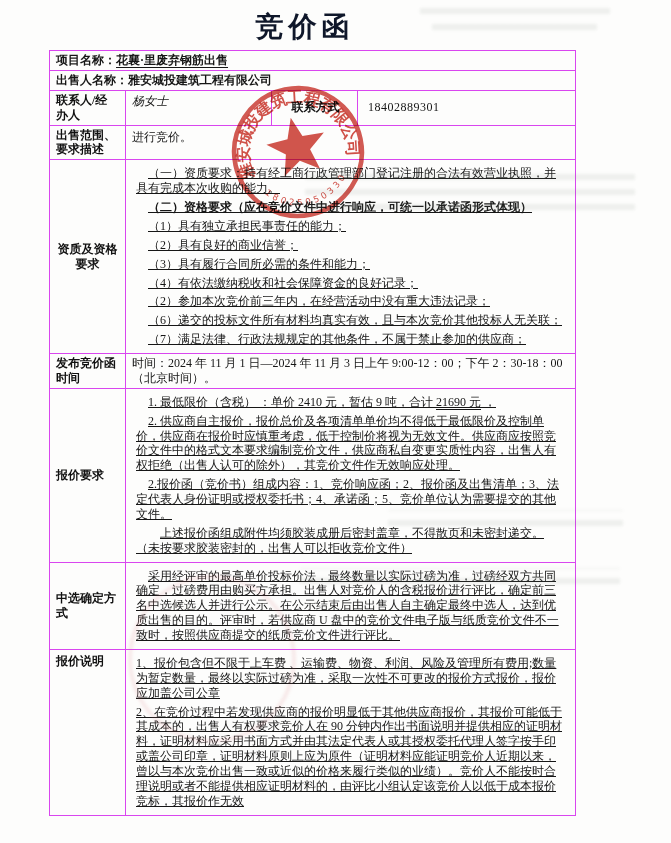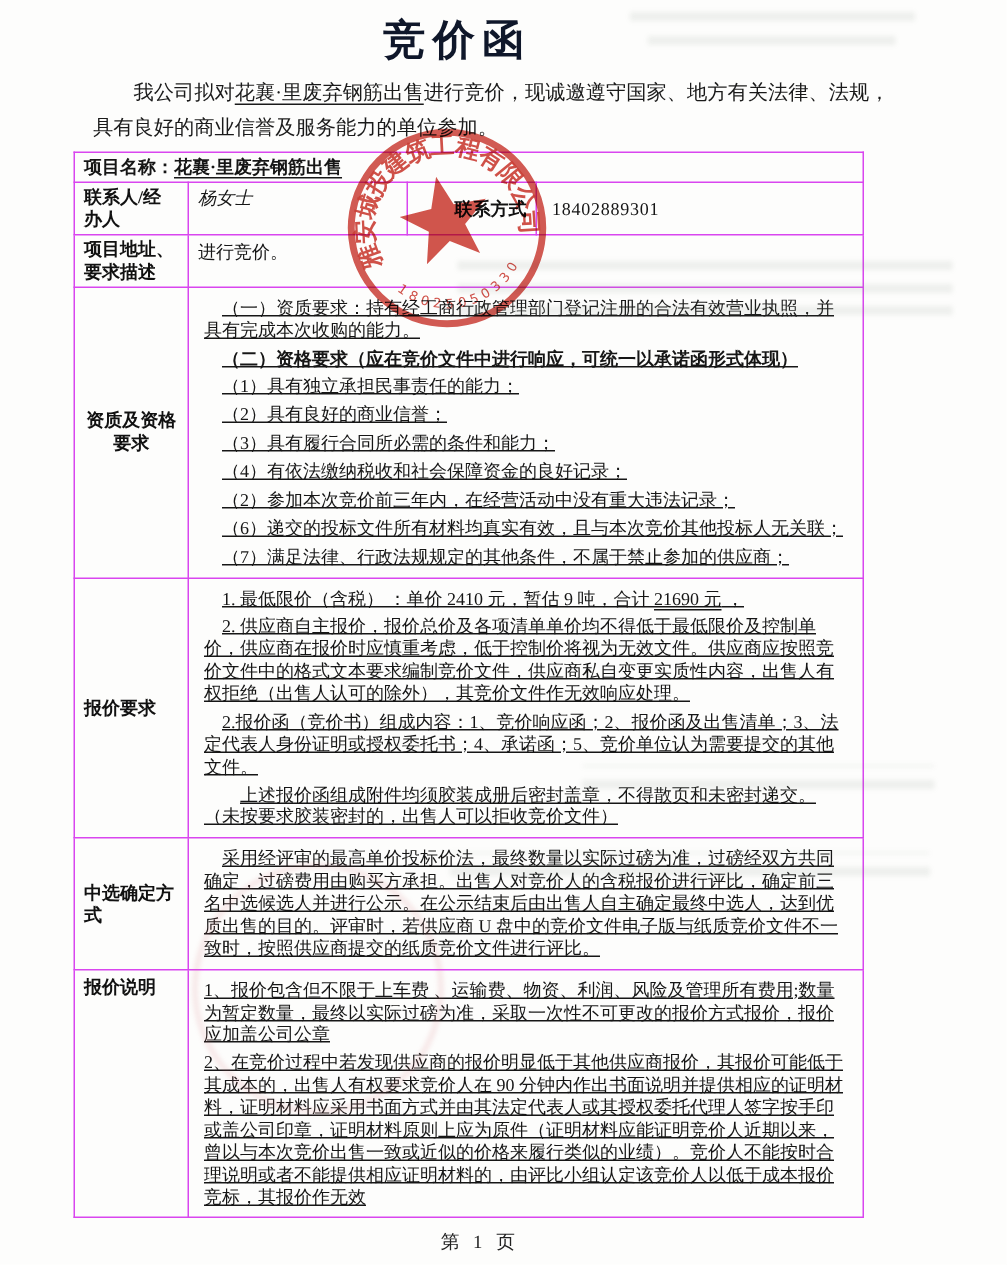--- a/index.html
+++ b/index.html
@@ -81,65 +81,71 @@
 
   <div class="bleed light" style="left:420px;top:3px;width:190px;height:11px;"></div>
   <div class="bleed light" style="left:432px;top:17px;width:165px;height:13px;"></div>
   <div class="bleed light" style="left:305px;top:168px;width:330px;height:42px;"></div>
   <div class="bleed light" style="left:388px;top:510px;width:235px;height:16px;"></div>
   <div class="bleed light" style="left:300px;top:568px;width:320px;height:16px;"></div>
   <div class="bleed-ring" style="left:128px;top:575px;width:160px;height:160px;"></div>
 
   <div class="doc-title">竞价函</div>
 
-  <p class="intro"><span>我公司拟对</span><span class="uline">花襄·里废弃钢筋出售</span><span>进行竞价，现诚邀遵守国家、地方有关法律、法规，具有良好的商业信誉及服务能力的单位参加。</span></p>
 
   <table class="bid">
     <colgroup>
         <col style="width:76px">
         <col style="width:146px">
         <col style="width:86px">
         <col style="width:218px">
       </colgroup>
 
     <tbody>
         <tr>
       <td colspan="4" class="fullrow"><span>项目名称：</span><span class="uline">花襄·里废弃钢筋出售</span></td>
     </tr>
 
+    <tr>
+      <td colspan="4" class="fullrow"><span>出售人名称：</span><span>雅安城投建筑工程有限公司</span></td>
+    </tr>
 
     <tr>
       <td class="lbl">联系人/经办人</td>
       <td style="vertical-align:top;padding-top:3px;font-style:italic;">杨女士</td>
-      <td class="lbl" style="text-align:right;padding-left:8px;">联系方式</td>
+      <td class="lbl" style="text-align:center;padding-left:8px;">联系方式</td>
       <td class="phone" style="padding-left:10px;">18402889301</td>
     </tr>
 
 
     <tr>
-      <td class="lbl">项目地址、要求描述</td>
+      <td class="lbl">出售范围、要求描述</td>
       <td colspan="3" style="vertical-align:top;padding-top:4px;">进行竞价。</td>
     </tr>
 
 
     <tr>
       <td class="lbl center">资质及资格要求</td>
       <td colspan="3">
         <p class="para ind1">（一）资质要求：持有经工商行政管理部门登记注册的合法有效营业执照，并具有完成本次收购的能力。</p>
         <p class="para ind1 bold">（二）资格要求（应在竞价文件中进行响应，可统一以承诺函形式体现）</p>
         <p class="para ind1">（1）具有独立承担民事责任的能力；</p>
         <p class="para ind1">（2）具有良好的商业信誉；</p>
         <p class="para ind1">（3）具有履行合同所必需的条件和能力；</p>
         <p class="para ind1">（4）有依法缴纳税收和社会保障资金的良好记录；</p>
         <p class="para ind1">（2）参加本次竞价前三年内，在经营活动中没有重大违法记录；</p>
         <p class="para ind1">（6）递交的投标文件所有材料均真实有效，且与本次竞价其他投标人无关联；</p>
         <p class="para ind1">（7）满足法律、行政法规规定的其他条件，不属于禁止参加的供应商；</p>
       </td>
     </tr>
 
+    <tr>
+      <td class="lbl">发布竞价函时间</td>
+      <td colspan="3">时间：2024 年 11 月 1 日—2024 年 11 月 3 日上午 9:00-12：00；下午 2：30-18：00（北京时间）。</td>
+    </tr>
 
     <tr>
       <td class="lbl">报价要求</td>
       <td colspan="3">
         <p class="para ind1"><span>1. 最低限价（含税） ：单价 2410 元，暂估 9 吨，合计 </span><span class="uline">21690 元</span><span> ，</span></p>
         <p class="para ind1">2. 供应商自主报价，报价总价及各项清单单价均不得低于最低限价及控制单价，供应商在报价时应慎重考虑，低于控制价将视为无效文件。供应商应按照竞价文件中的格式文本要求编制竞价文件，供应商私自变更实质性内容，出售人有权拒绝（出售人认可的除外），其竞价文件作无效响应处理。</p>
         <p class="para ind1">2.报价函（竞价书）组成内容：1、竞价响应函；2、报价函及出售清单；3、法定代表人身份证明或授权委托书；4、承诺函；5、竞价单位认为需要提交的其他文件。</p>
         <p class="para ind2">上述报价函组成附件均须胶装成册后密封盖章，不得散页和未密封递交。（未按要求胶装密封的，出售人可以拒收竞价文件）</p>
       </td>
     </tr>
@@ -171,14 +177,13 @@
       </defs>
       <text font-size="15.5" fill="#c6281e" fill-opacity="0.9" font-weight="bold" font-family="'Liberation Serif','DejaVu Serif',serif">
         <textPath href="#arcTop" startOffset="2" textLength="180">雅安城投建筑工程有限公司</textPath>
       </text>
       <text font-size="8.5" fill="#c6281e" fill-opacity="0.9" font-family="'DejaVu Sans','Liberation Sans',sans-serif" letter-spacing="1">
         <textPath href="#arcBottom" startOffset="4" textLength="92">18025050330</textPath>
       </text>
     </g>
   </svg>
 
-  <div class="footer">第 1 页</div>
 </div>
 
 </body></html>

